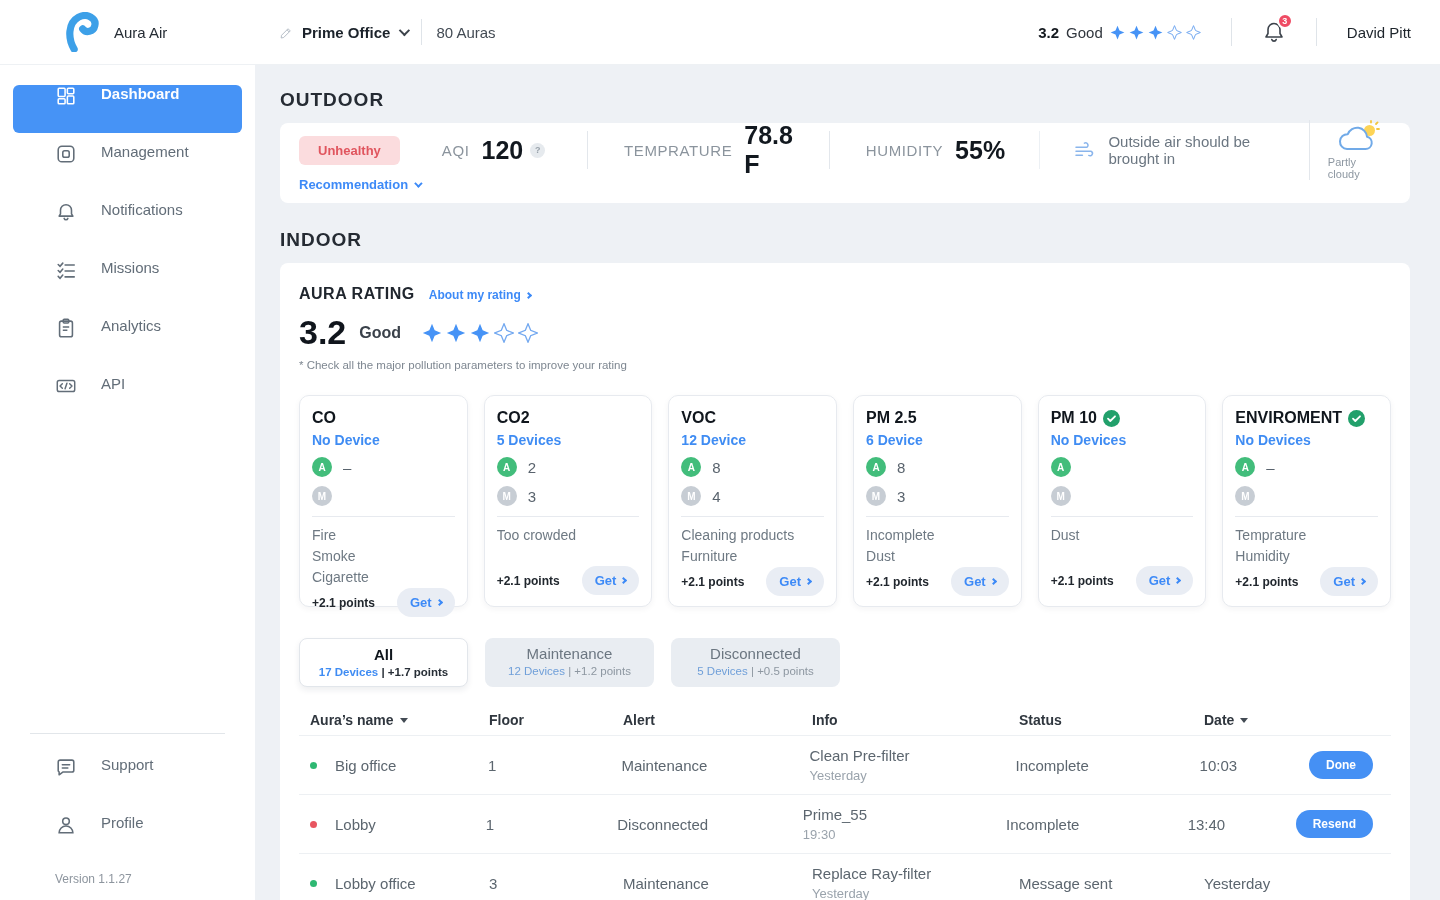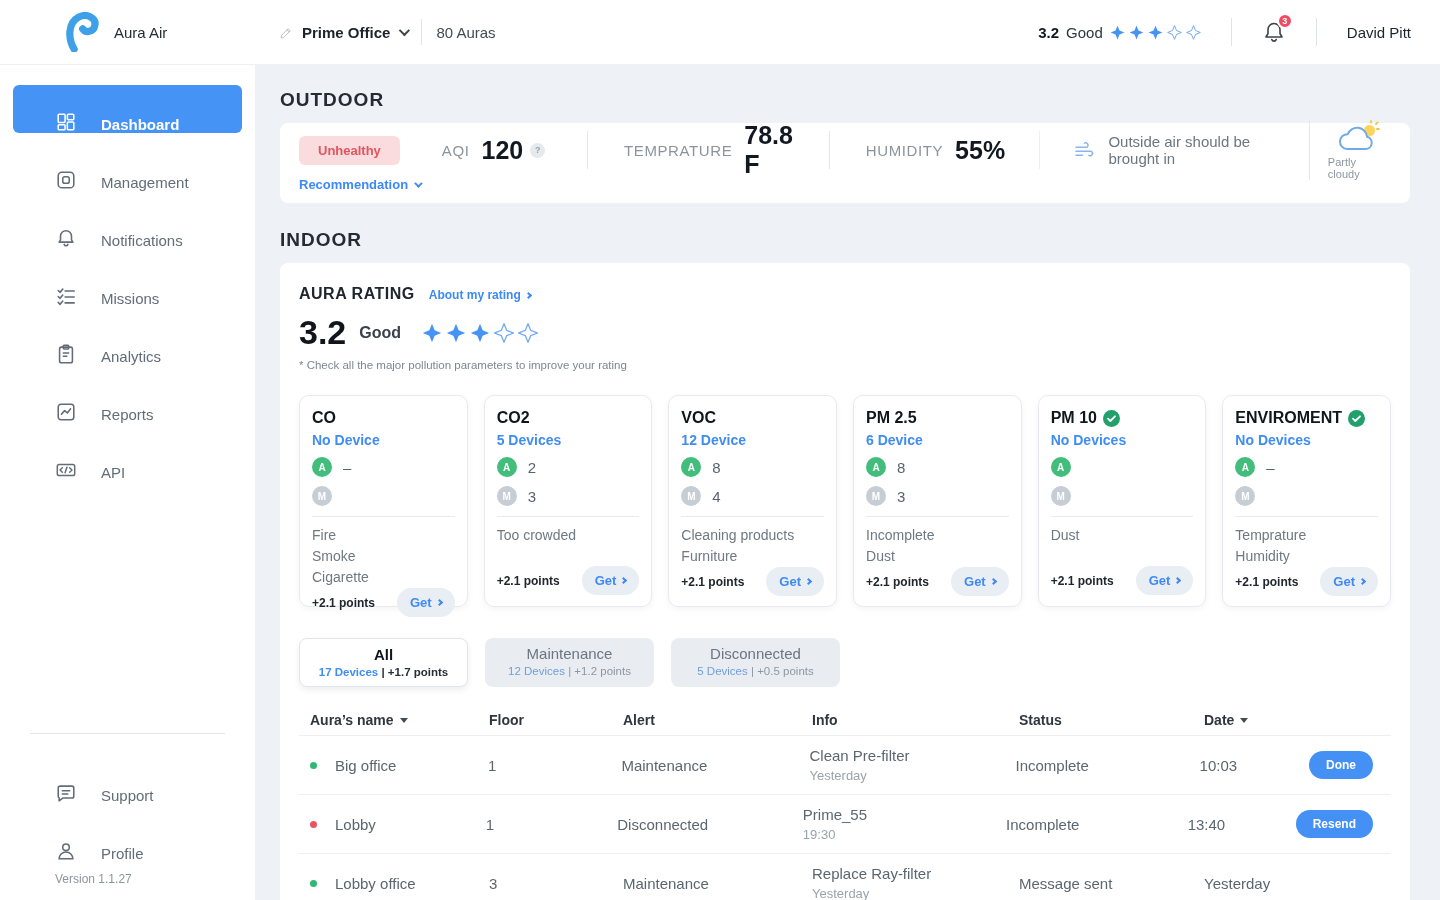--- a/index.html
+++ b/index.html
@@ -27,21 +27,21 @@
 
   
   .stars { display:flex; align-items:center; gap:4px; }
   .star polygon { fill:none; stroke:#74a9f0; stroke-width:1.6; }
   .star.filled polygon { fill:#4693f6; stroke:none; }
   .stars.sm .star { width:15px; height:15px; }
   .stars.lg .star { width:20px; height:20px; }
 
   
   .sidebar { position:absolute; top:65px; left:0; width:255px; bottom:0; background:#fff; display:flex; flex-direction:column; padding:20px 13px 14px; }
-  .nav-item { height:48px; border-radius:6px; display:flex; align-items:flex-end; padding-left:42px; margin-bottom:10px; cursor:pointer; color:#626d78; }
+  .nav-item { height:48px; border-radius:6px; display:flex; align-items:flex-start; padding-left:42px; margin-bottom:10px; cursor:pointer; color:#626d78; }
   .nav-item .icon { width:22px; height:22px; margin-right:24px; flex:none; display:flex; }
   .nav-item .lbl { font-size:15px; }
   .nav-item.active { background:#4693f6; color:#fff; }
   .nav-item.active .lbl { font-weight:700; }
   .side-bottom { margin-top:auto; }
   .side-div { height:1px; background:#e2e6ea; margin:0 17px 22px 17px; }
   .version { font-size:12px; color:#8d959e; padding-left:42px; margin-top:8px; }
 
   
   .main { position:absolute; left:255px; top:65px; right:0; bottom:0; padding:24px 30px 0 25px; display:flex; flex-direction:column; overflow:hidden; }
@@ -233,29 +233,20 @@
       <svg viewBox="0 0 24 24" width="22" height="22" fill="none" stroke="currentColor" stroke-width="1.7" stroke-linejoin="round">
           <rect x="5" y="4.5" width="14" height="17" rx="2"></rect>
           <rect x="9" y="2.5" width="6" height="4" rx="1"></rect>
           <path d="M8.5 11 h7 M8.5 14.5 h5"></path>
         </svg>
     </span>
     <span class="lbl">Analytics</span>
   </div>
   <div class="nav-item">
     <span class="icon">
-      <svg viewBox="0 0 24 24" width="22" height="22" fill="none" stroke="currentColor" stroke-width="1.7" stroke-linejoin="round" stroke-linecap="round">
-          <rect x="3.5" y="3.5" width="17" height="17" rx="3"></rect>
-          <path d="M7 14.5 l3.5-4 3 2.5 3.5-4.5"></path>
-        </svg>
-    </span>
-    <span class="lbl">Reports</span>
-  </div>
-  <div class="nav-item">
-    <span class="icon">
       <svg viewBox="0 0 24 24" width="22" height="22" fill="none" stroke="currentColor" stroke-width="1.6" stroke-linejoin="round" stroke-linecap="round">
           <rect x="2.5" y="6" width="19" height="12" rx="2"></rect>
           <path d="M8 9.5 L5.5 12 L8 14.5"></path>
           <path d="M16 9.5 L18.5 12 L16 14.5"></path>
           <path d="M13 9 l-2 6"></path>
         </svg>
     </span>
     <span class="lbl">API</span>
   </div>
 

